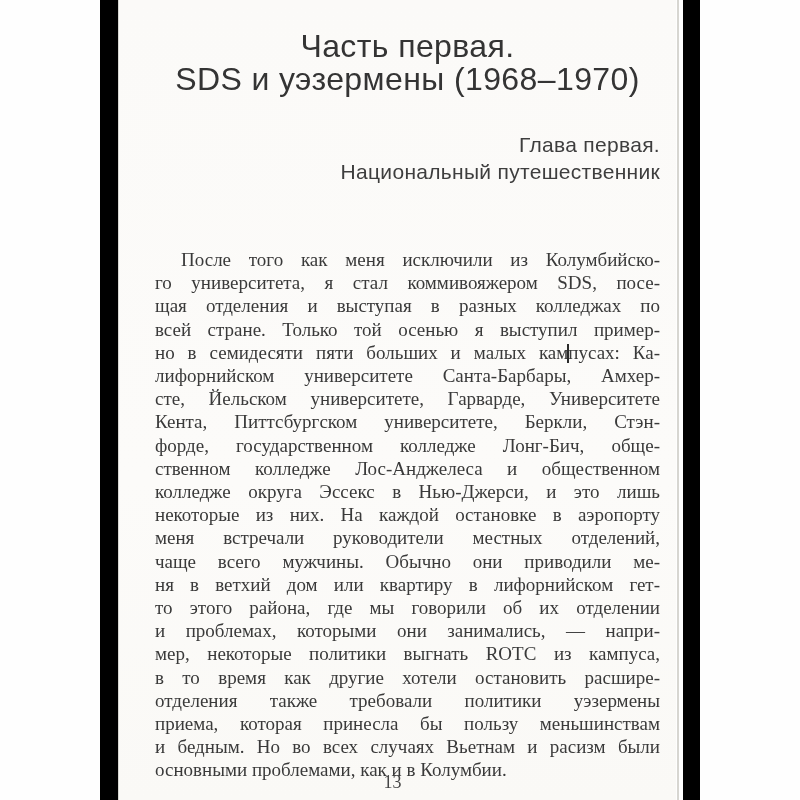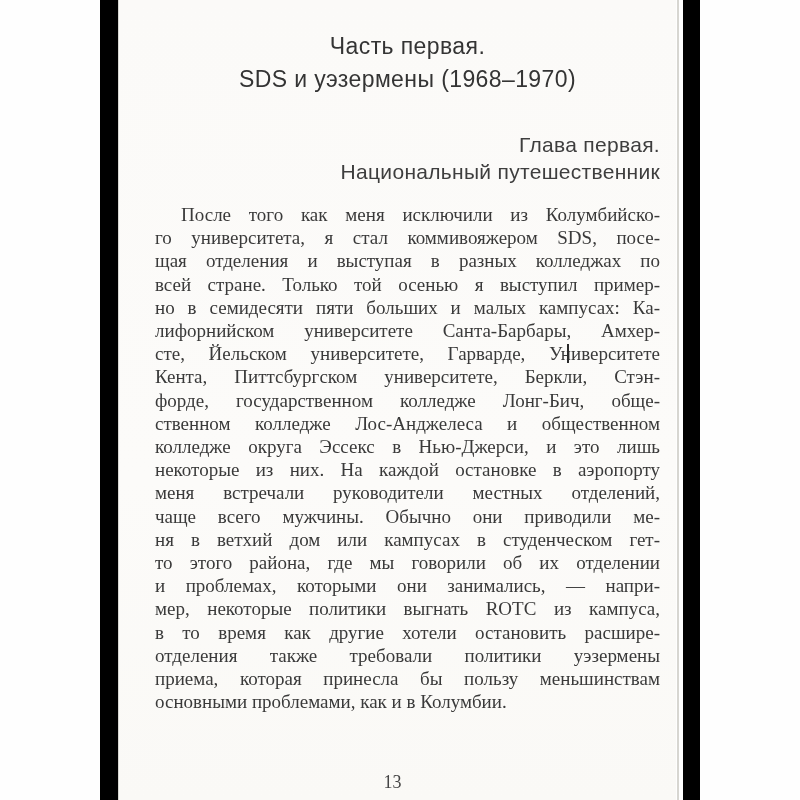--- a/index.html
+++ b/index.html
@@ -28,21 +28,21 @@
     background: #d7d6d1;
   }
   .edge-line-left  { left: 118px; width: 1px; }
   .edge-line-right { left: 677px; width: 2px; }
 
   .part-title {
     position: absolute;
     left: 155px; top: 30px; width: 505px;
     text-align: center;
     font-family: "Liberation Sans", "DejaVu Sans", sans-serif;
-    font-size: 23px;
+    font-size: 32px;
     line-height: 33px;
     font-weight: 400;
     letter-spacing: 0.4px;
     color: #343434;
   }
   .chapter-title {
     position: absolute;
     left: 155px; top: 131px; width: 505px;
     text-align: right;
     font-family: "Liberation Sans", "DejaVu Sans", sans-serif;
@@ -56,21 +56,21 @@
     position: absolute;
     left: 155px; top: 203px; width: 505px;
     font-size: 19px;
     line-height: 23.2px;
     color: #3a3a3a;
   }
   .body-line {
     text-align: justify;
     text-align-last: justify;
   }
-  .body-line.first { text-indent: 26px; }
+  .body-line.first { text-indent: 26px; margin-top: 45px; }
   .body-line.last  { text-align-last: left; }
   .page-number {
     position: absolute;
     left: 140px; top: 772px; width: 505px;
     text-align: center;
     font-size: 18px;
     color: #454545;
   }
   .text-cursor {
     position: absolute;
@@ -109,27 +109,28 @@
       <div class="body-line">но в семидесяти пяти больших и малых кампусах: Ка-</div>
       <div class="body-line">лифорнийском университете Санта-Барбары, Амхер-</div>
       <div class="body-line">сте, Йельском университете, Гарварде, Университете</div>
       <div class="body-line">Кента, Питтсбургском университете, Беркли, Стэн-</div>
       <div class="body-line">форде, государственном колледже Лонг-Бич, обще-</div>
       <div class="body-line">ственном колледже Лос-Анджелеса и общественном</div>
       <div class="body-line">колледже округа Эссекс в Нью-Джерси, и это лишь</div>
       <div class="body-line">некоторые из них. На каждой остановке в аэропорту</div>
       <div class="body-line">меня встречали руководители местных отделений,</div>
       <div class="body-line">чаще всего мужчины. Обычно они приводили ме-</div>
-      <div class="body-line">ня в ветхий дом или кампусах в студенческом гет-</div>
+      <div class="body-line">ня в ветхий дом или квартиру в лифорнийском гет-</div>
       <div class="body-line">то этого района, где мы говорили об их отделении</div>
       <div class="body-line">и проблемах, которыми они занимались, — напри-</div>
       <div class="body-line">мер, некоторые политики выгнать ROTC из кампуса,</div>
       <div class="body-line">в то время как другие хотели остановить расшире-</div>
       <div class="body-line">отделения также требовали политики уэзермены</div>
       <div class="body-line">приема, которая принесла бы пользу меньшинствам</div>
+      <div class="body-line">и бедным. Но во всех случаях Вьетнам и расизм были</div>
       <div class="body-line last">основными проблемами, как и в Колумбии.</div>
     </div>
 
   <div class="text-cursor"></div>
 
   <div class="page-number">13</div>
 
 </div>
 
 </body></html>

